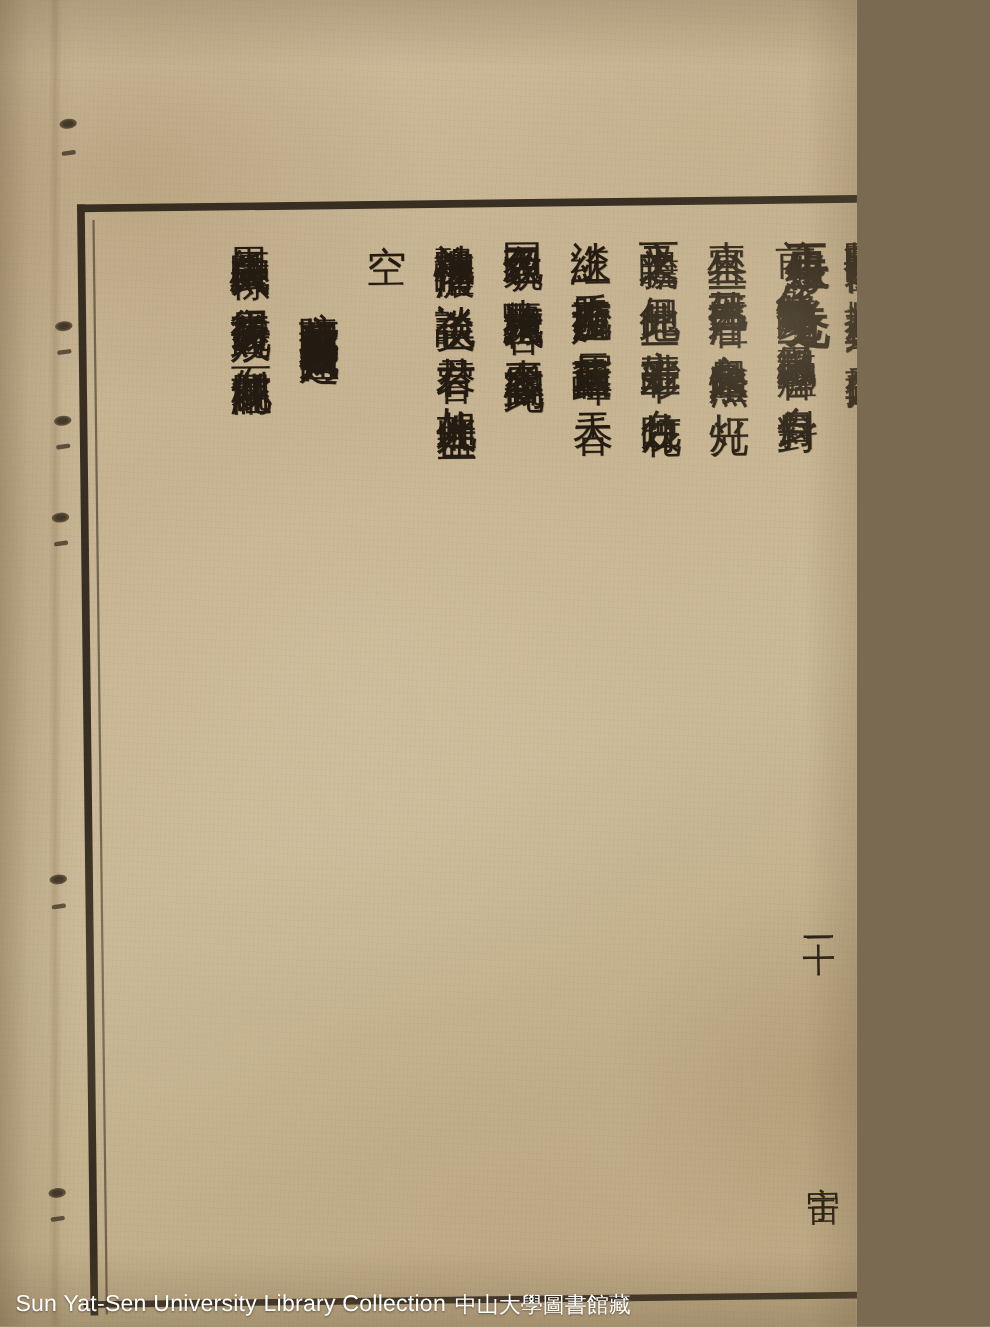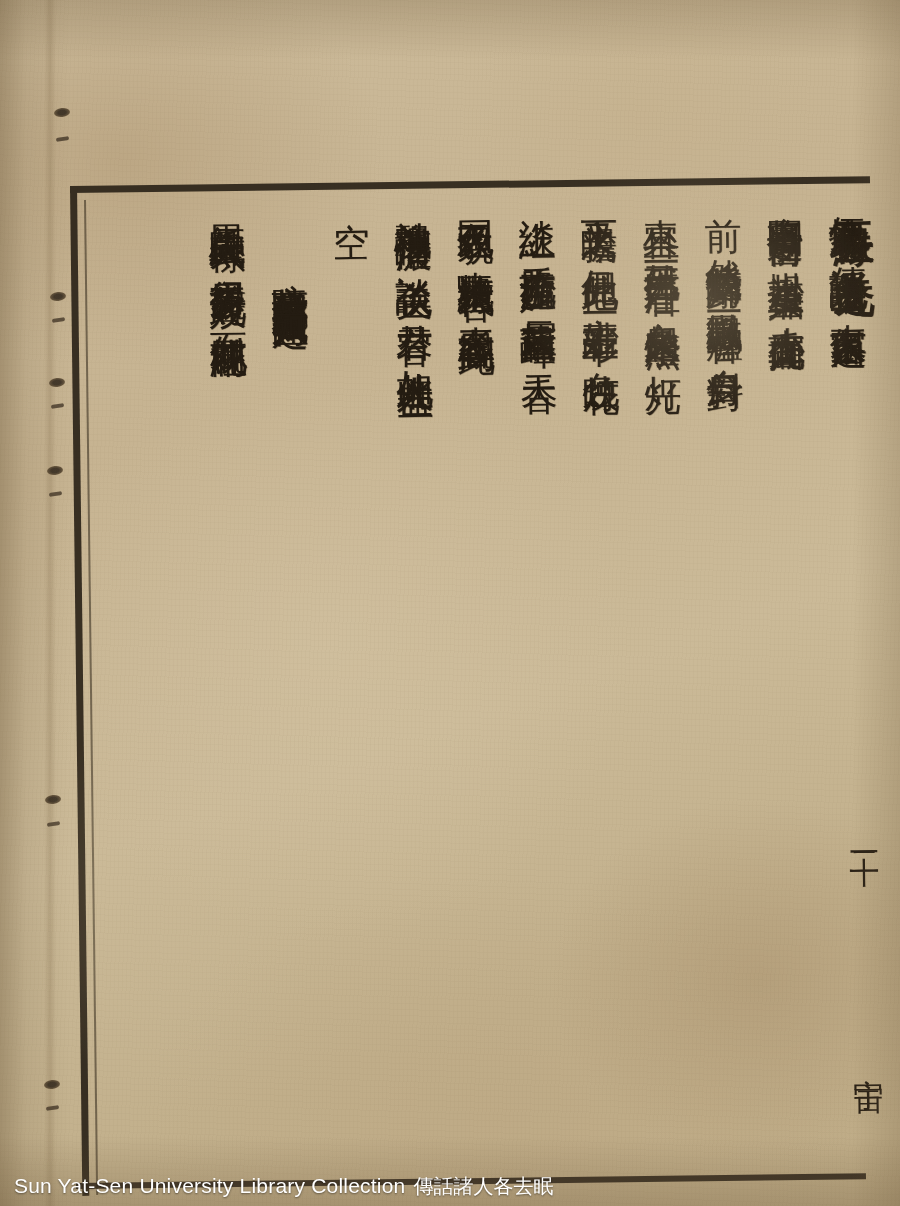--- a/index.html
+++ b/index.html
@@ -5,21 +5,21 @@
   html, body {
     margin: 0;
     padding: 0;
     background: #7a6a52;
   }
   body {
     font-family: "Liberation Serif", serif;
   }
   #page {
     position: relative;
-    width: 900px;
+    width: 779px;
     height: 1206px;
     overflow: hidden;
     background: #c9b896;
   }
   
   .paper-base {
     position: absolute;
     inset: 0;
     background:
       radial-gradient(ellipse 380px 300px at 120px 160px, rgba(176,152,116,0.55), rgba(176,152,116,0) 70%),
@@ -232,16 +232,16 @@
     <div class="col main" style="right:496px; height:990px;">空</div>
     <div class="col main" style="right:558px; top:60px; height:930px;">暗言哉这分明早鄺老师今我如何區処</div>
     <div class="col main" style="right:620px; height:990px;">恩師孟矢太風標　妄得男貌著此姣　面似桃花紅雨</div>
   </div>
 
   <div class="ink-fade"></div>
   <div class="edge-shade"></div>
 
   <div class="watermark">
     <span class="wm-en">Sun Yat-Sen University Library Collection</span>
-    <span class="wm-zh">傳話諸人各去眠</span>
+    <span class="wm-zh">中山大學圖書館藏</span>
   </div>
 
 </div>
 
 </body></html>

